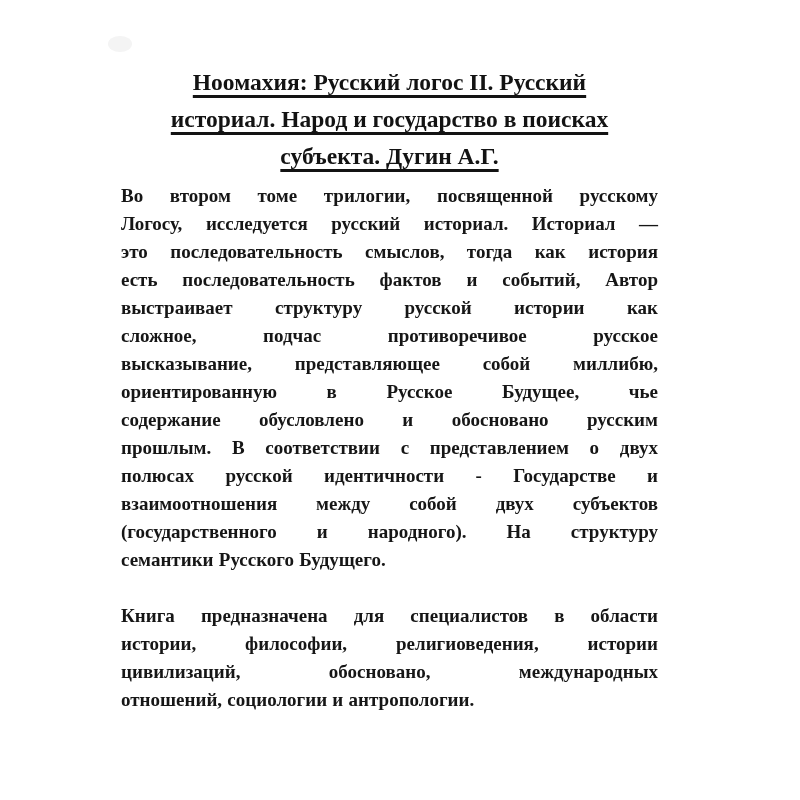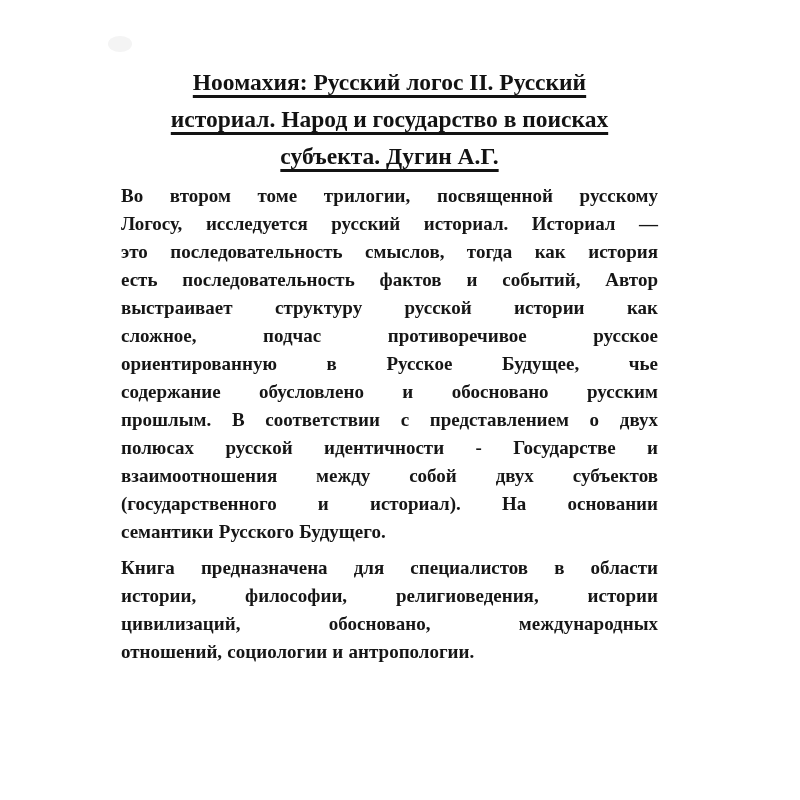--- a/index.html
+++ b/index.html
@@ -43,21 +43,21 @@
     color: #161616;
     text-align: justify;
     text-align-last: justify;
     white-space: nowrap;
     word-spacing: 0.5px;
   }
   .text-line.endline {
     text-align-last: left;
   }
   .paragraph + .paragraph {
-    margin-top: 8px;
+    margin-top: 28px;
   }
   .smudge {
     position: absolute;
     left: 108px;
     top: 36px;
     width: 24px;
     height: 16px;
     background: #f4f4f4;
     border-radius: 50%;
   }
@@ -78,26 +78,27 @@
 
     <div class="body-text">
 
       <div class="paragraph">
         <div class="text-line">Во втором томе трилогии, посвященной русскому</div>
         <div class="text-line">Логосу, исследуется русский историал. Историал —</div>
         <div class="text-line">это последовательность смыслов, тогда как история</div>
         <div class="text-line">есть последовательность фактов и событий, Автор</div>
         <div class="text-line">выстраивает структуру русской истории как</div>
         <div class="text-line">сложное, подчас противоречивое русское</div>
+        <div class="text-line">высказывание, представляющее собой миллибю,</div>
         <div class="text-line">ориентированную в Русское Будущее, чье</div>
         <div class="text-line">содержание обусловлено и обосновано русским</div>
         <div class="text-line">прошлым. В соответствии с представлением о двух</div>
         <div class="text-line">полюсах русской идентичности - Государстве и</div>
         <div class="text-line">взаимоотношения между собой двух субъектов</div>
-        <div class="text-line">(государственного и историал). На основании</div>
+        <div class="text-line">(государственного и народного). На структуру</div>
         <div class="text-line endline">семантики Русского Будущего.</div>
       </div>
 
       <div class="paragraph">
         <div class="text-line">Книга предназначена для специалистов в области</div>
         <div class="text-line">истории, философии, религиоведения, истории</div>
         <div class="text-line">цивилизаций, обосновано, международных</div>
         <div class="text-line endline">отношений, социологии и антропологии.</div>
       </div>
 

